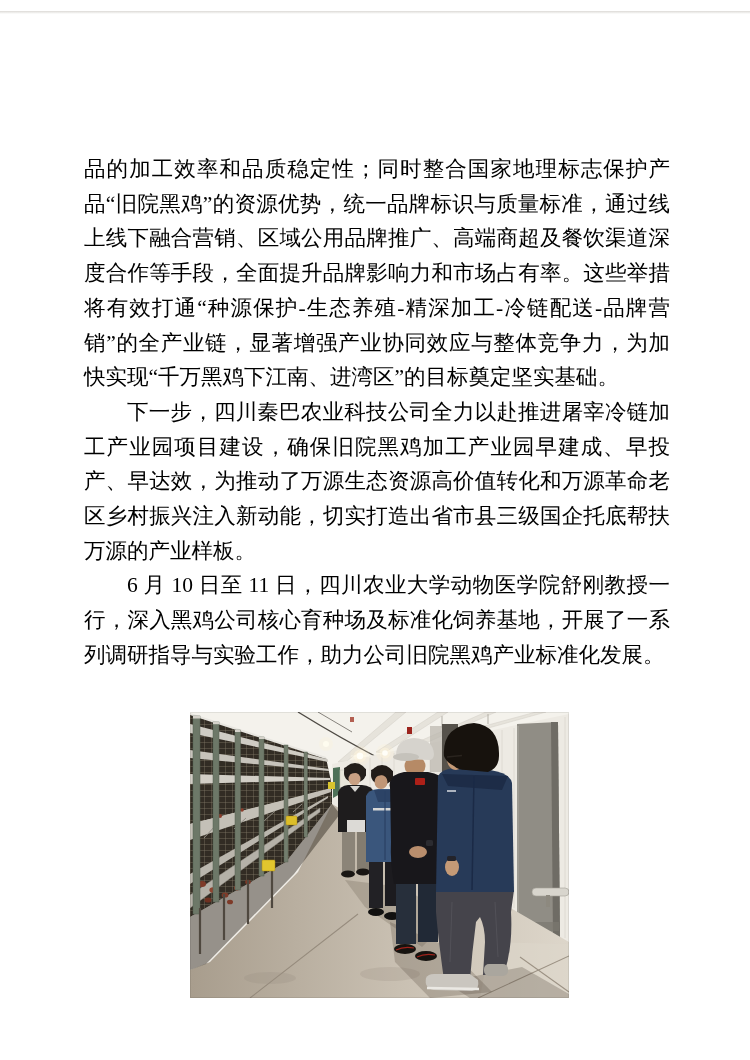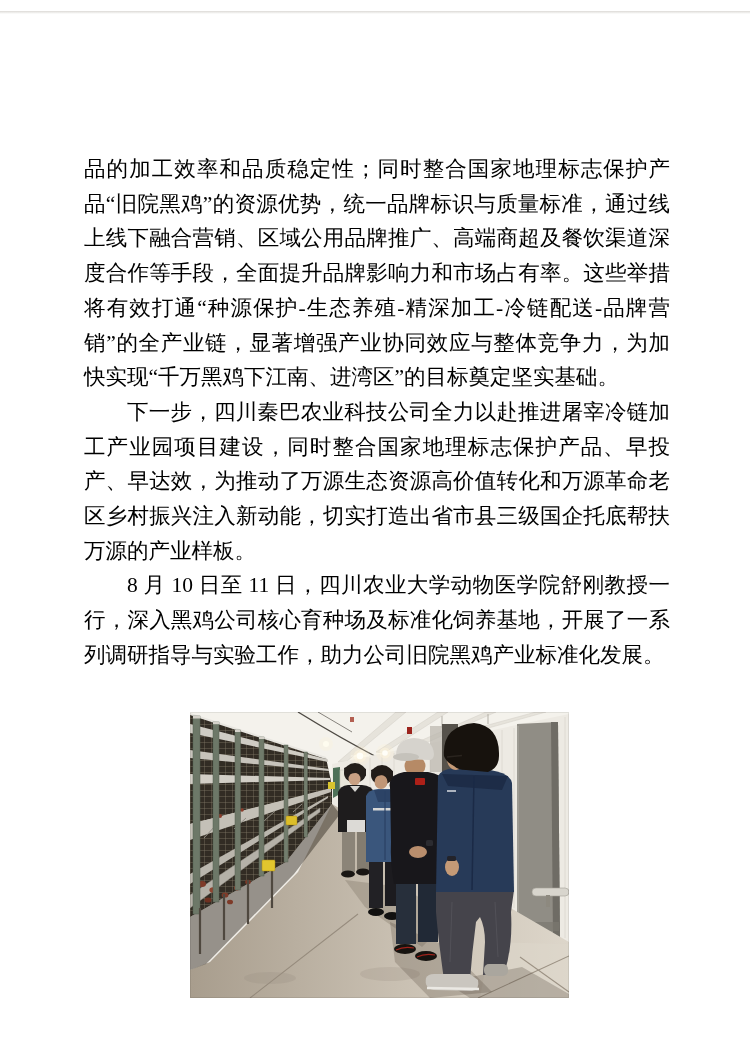--- a/index.html
+++ b/index.html
@@ -27,22 +27,22 @@
 </style>
 </head>
 <body>
 
 <div class="page">
   <div class="page-edge top"></div>
   <div class="page-edge bottom"></div>
 
   <div class="content">
     <p class="continuation">品的加工效率和品质稳定性；同时整合国家地理标志保护产品“旧院黑鸡”的资源优势，统一品牌标识与质量标准，通过线上线下融合营销、区域公用品牌推广、高端商超及餐饮渠道深度合作等手段，全面提升品牌影响力和市场占有率。这些举措将有效打通“种源保护-生态养殖-精深加工-冷链配送-品牌营销”的全产业链，显著增强产业协同效应与整体竞争力，为加快实现“千万黑鸡下江南、进湾区”的目标奠定坚实基础。</p>
-    <p>下一步，四川秦巴农业科技公司全力以赴推进屠宰冷链加工产业园项目建设，同时整合国家地理标志保护产品、早投产、早达效，为推动了万源生态资源高价值转化和万源革命老区乡村振兴注入新动能，切实打造出省市县三级国企托底帮扶万源的产业样板。</p>
-    <p>8 月 10 日至 11 日，四川农业大学动物医学院舒刚教授一行，深入黑鸡公司核心育种场及标准化饲养基地，开展了一系列调研指导与实验工作，助力公司旧院黑鸡产业标准化发展。</p>
+    <p>下一步，四川秦巴农业科技公司全力以赴推进屠宰冷链加工产业园项目建设，确保旧院黑鸡加工产业园早建成、早投产、早达效，为推动了万源生态资源高价值转化和万源革命老区乡村振兴注入新动能，切实打造出省市县三级国企托底帮扶万源的产业样板。</p>
+    <p>6 月 10 日至 11 日，四川农业大学动物医学院舒刚教授一行，深入黑鸡公司核心育种场及标准化饲养基地，开展了一系列调研指导与实验工作，助力公司旧院黑鸡产业标准化发展。</p>
   </div>
 
   <div class="photo-wrap">
     <svg width="379" height="286" viewBox="0 0 379 286" role="img" aria-label="专家团队一行四人在标准化鸡舍内参观层叠式笼养设备">
       <defs>
         <linearGradient id="floorg" x1="0" y1="0" x2="1" y2="0">
           <stop offset="0" stop-color="#a89d8d"></stop>
           <stop offset="0.55" stop-color="#c9c0b2"></stop>
           <stop offset="1" stop-color="#ddd6ca"></stop>
         </linearGradient>

